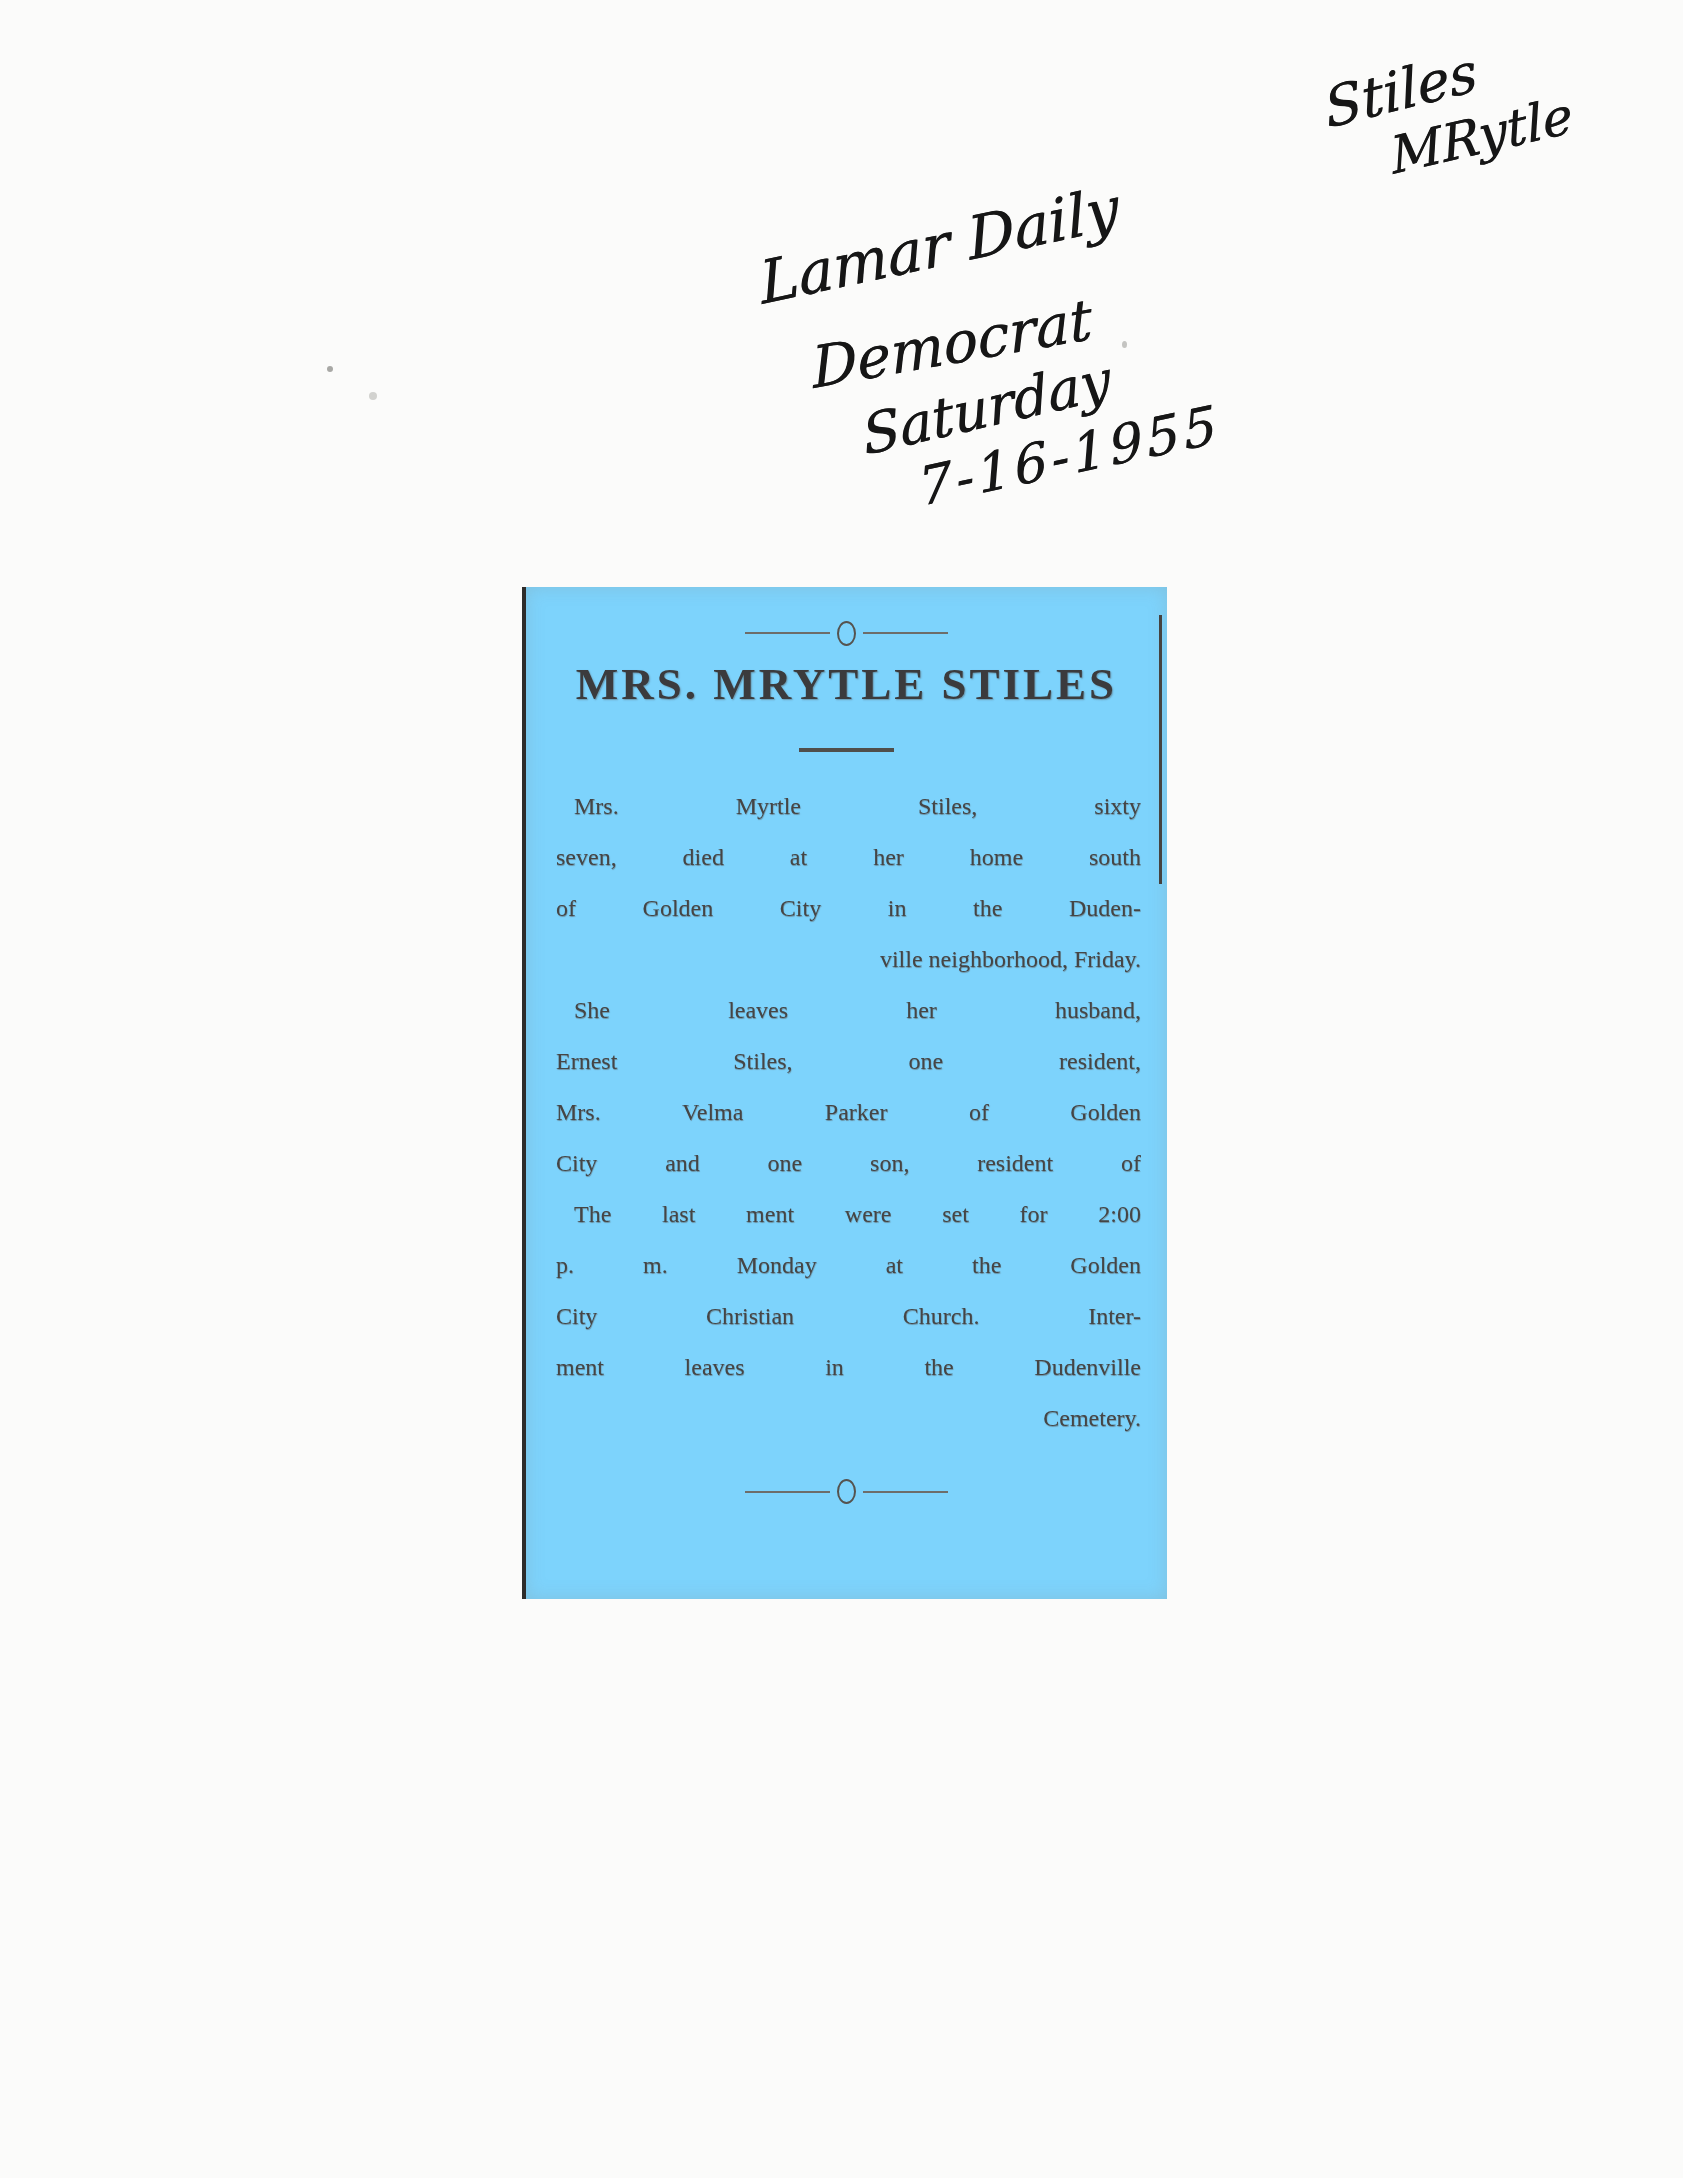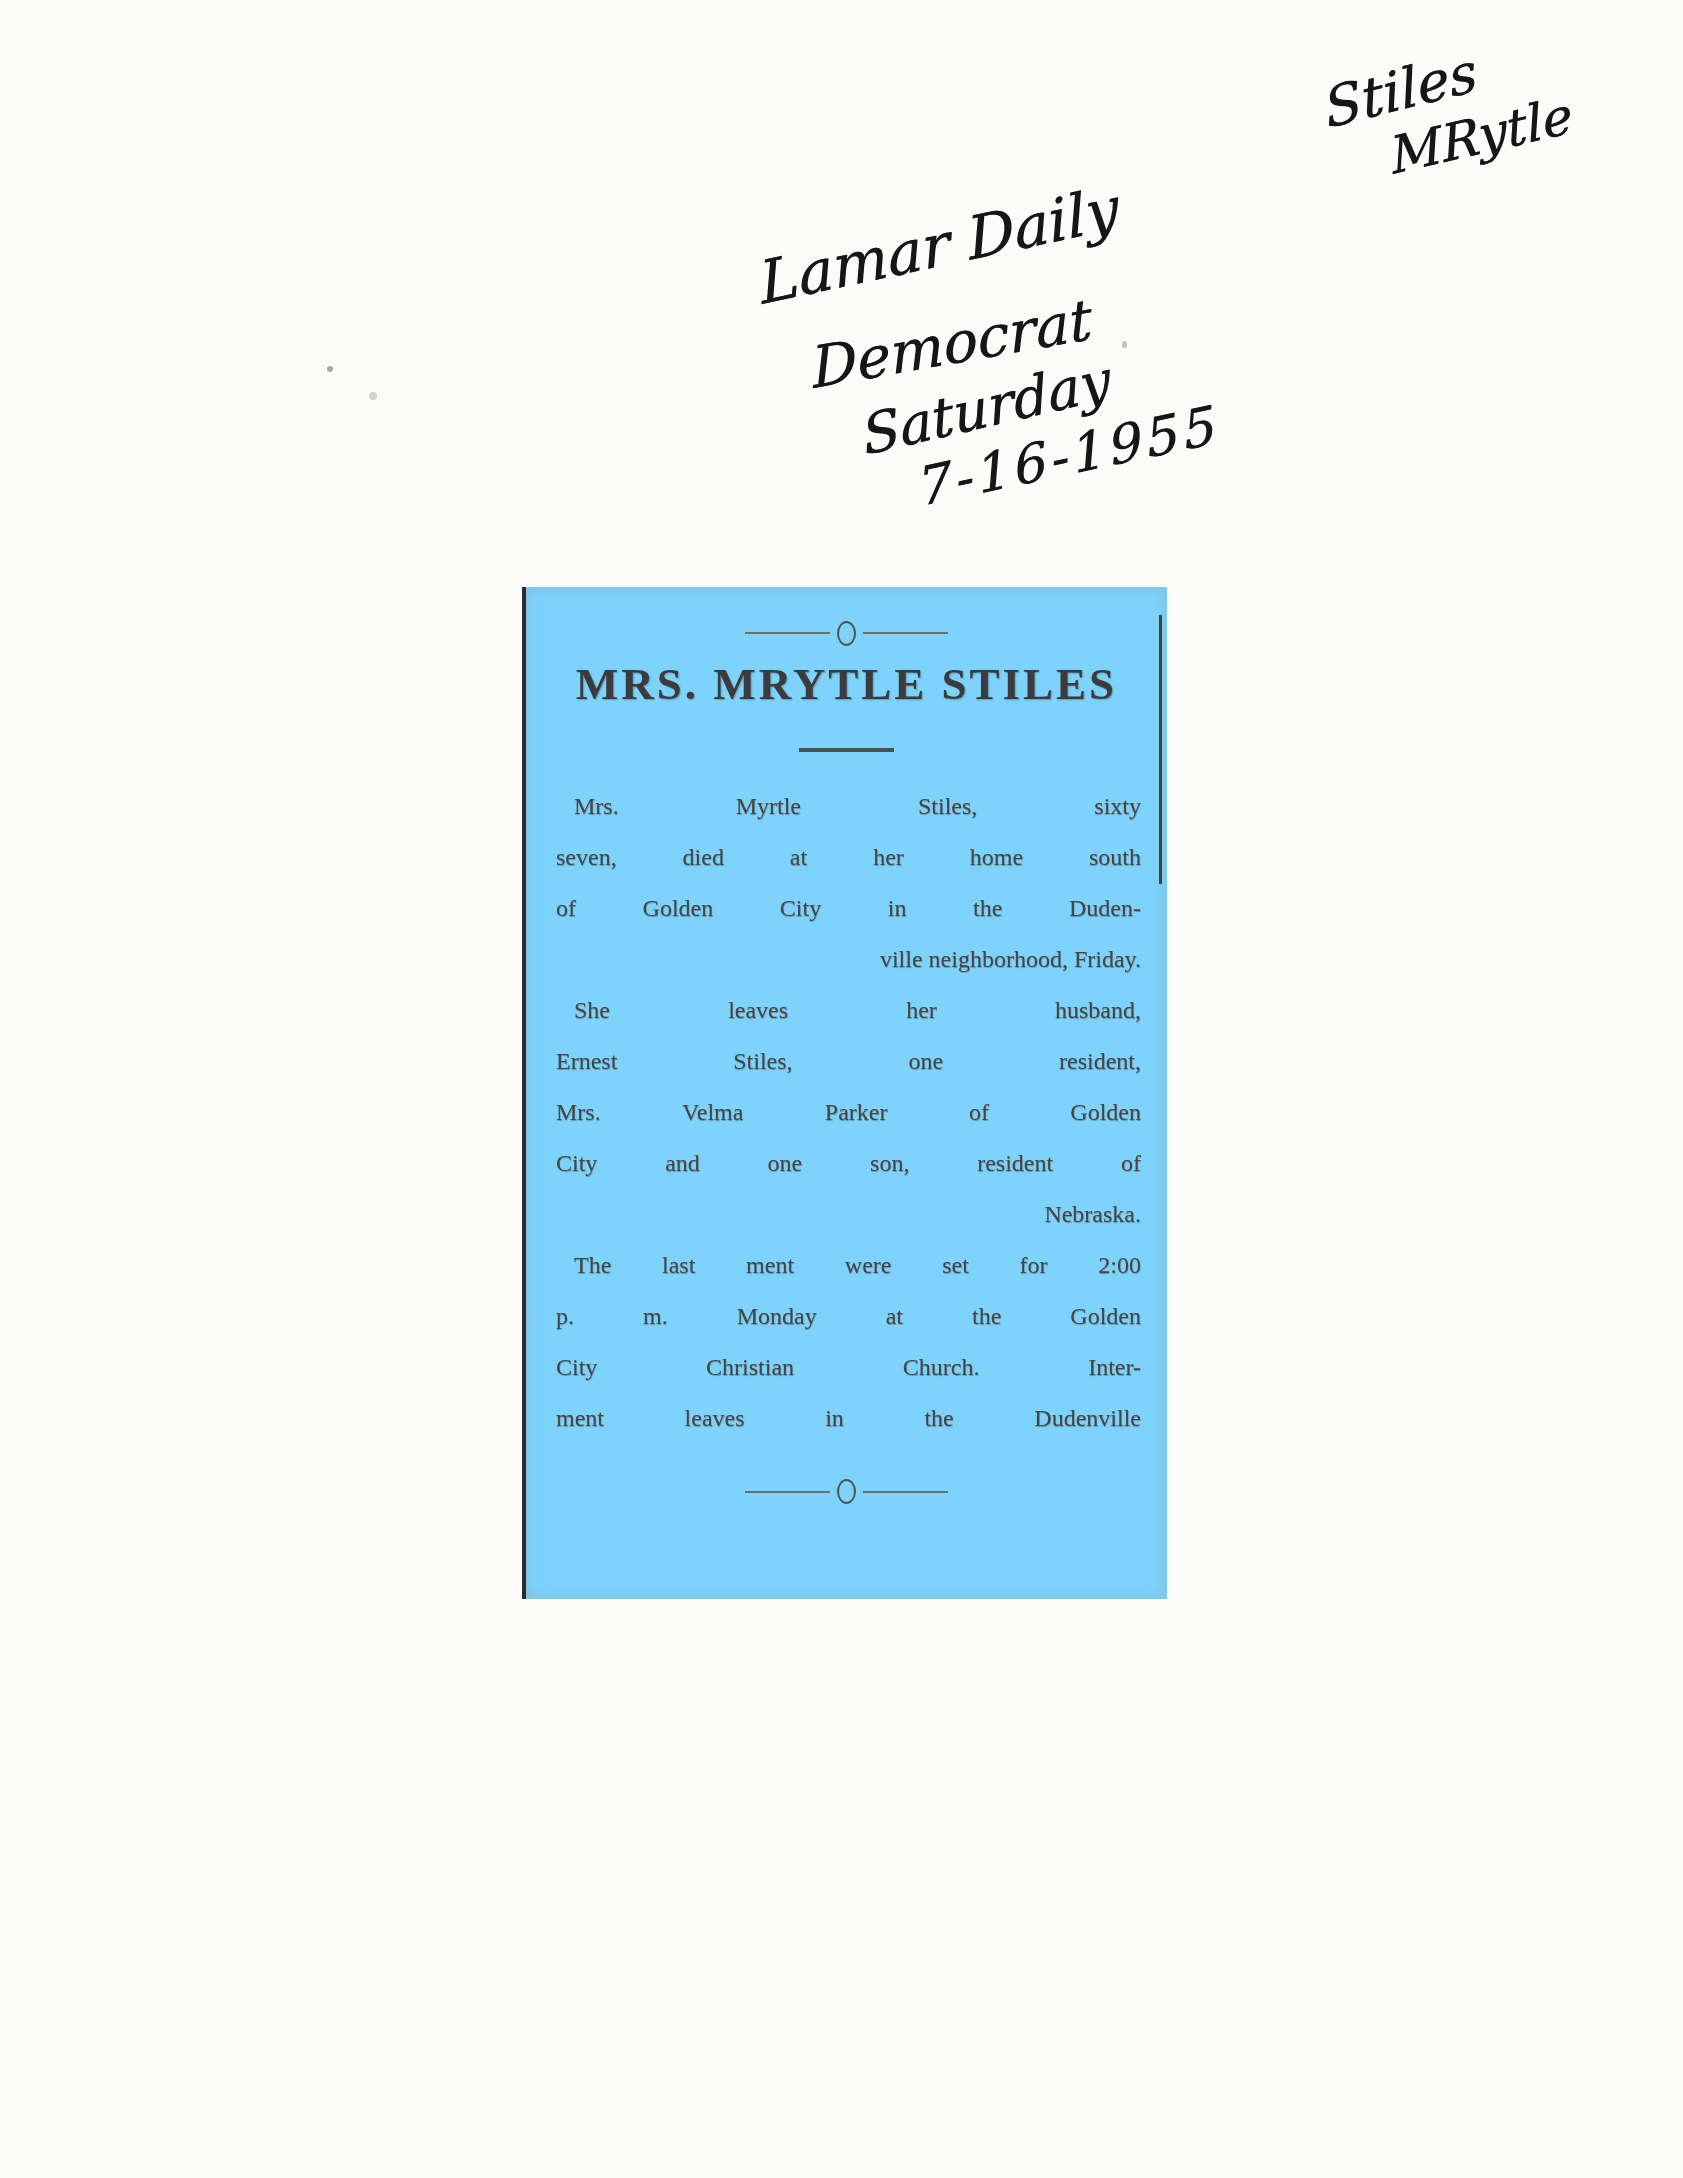--- a/index.html
+++ b/index.html
@@ -175,21 +175,20 @@
             <span>Golden</span>
           </div>
           <div class="line just">
             <span>City</span>
             <span>and</span>
             <span>one</span>
             <span>son,</span>
             <span>resident</span>
             <span>of</span>
           </div>
-          <div class="line">Nebraska.</div>
         </div>
         <div class="para">
           <div class="line indent just">
             <span>The</span>
             <span>last</span>
             <span>ment</span>
             <span>were</span>
             <span>set</span>
             <span>for</span>
             <span>2:00</span>
@@ -208,20 +207,21 @@
             <span>Church.</span>
             <span>Inter-</span>
           </div>
           <div class="line just">
             <span>ment</span>
             <span>leaves</span>
             <span>in</span>
             <span>the</span>
             <span>Dudenville</span>
           </div>
+          <div class="line">Cemetery.</div>
         </div>
       </div>
 
     <div class="divider bottom">
       <span class="dline"></span>
       <span class="dcircle"></span>
       <span class="dline"></span>
     </div>
   </div>
 

